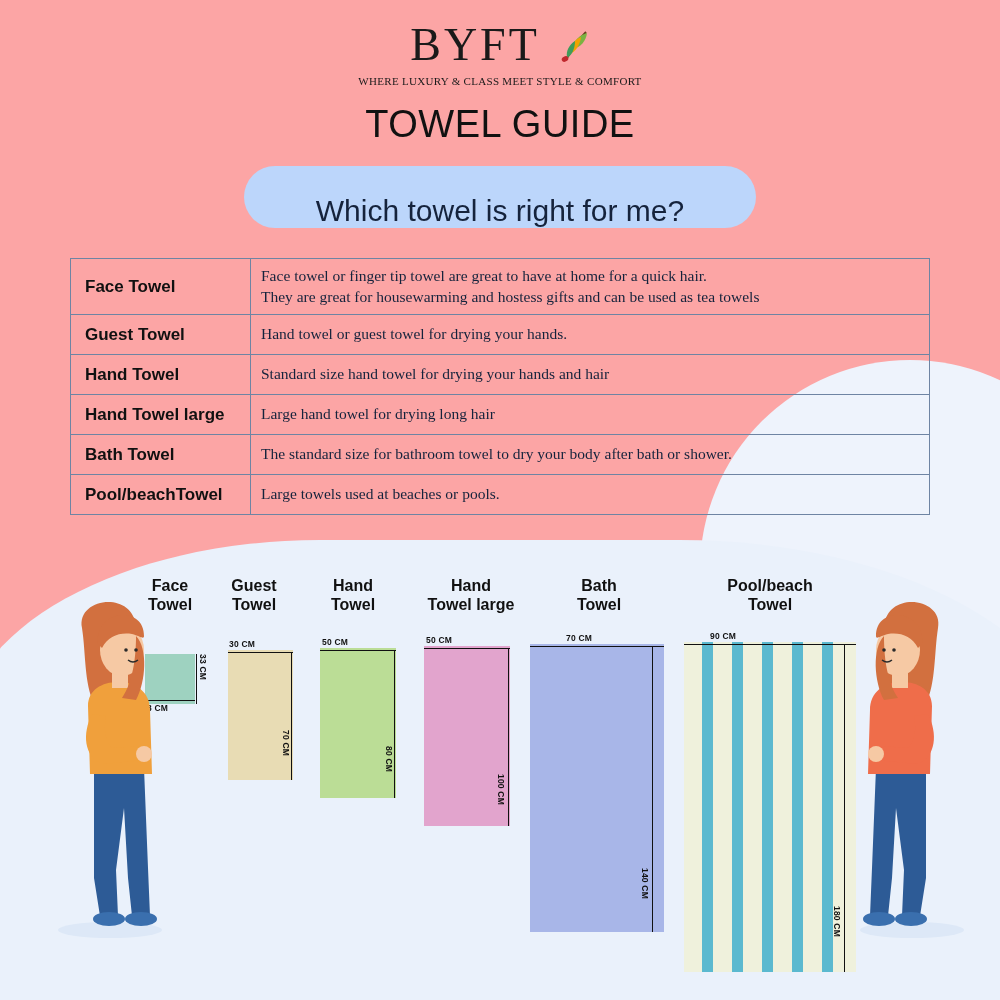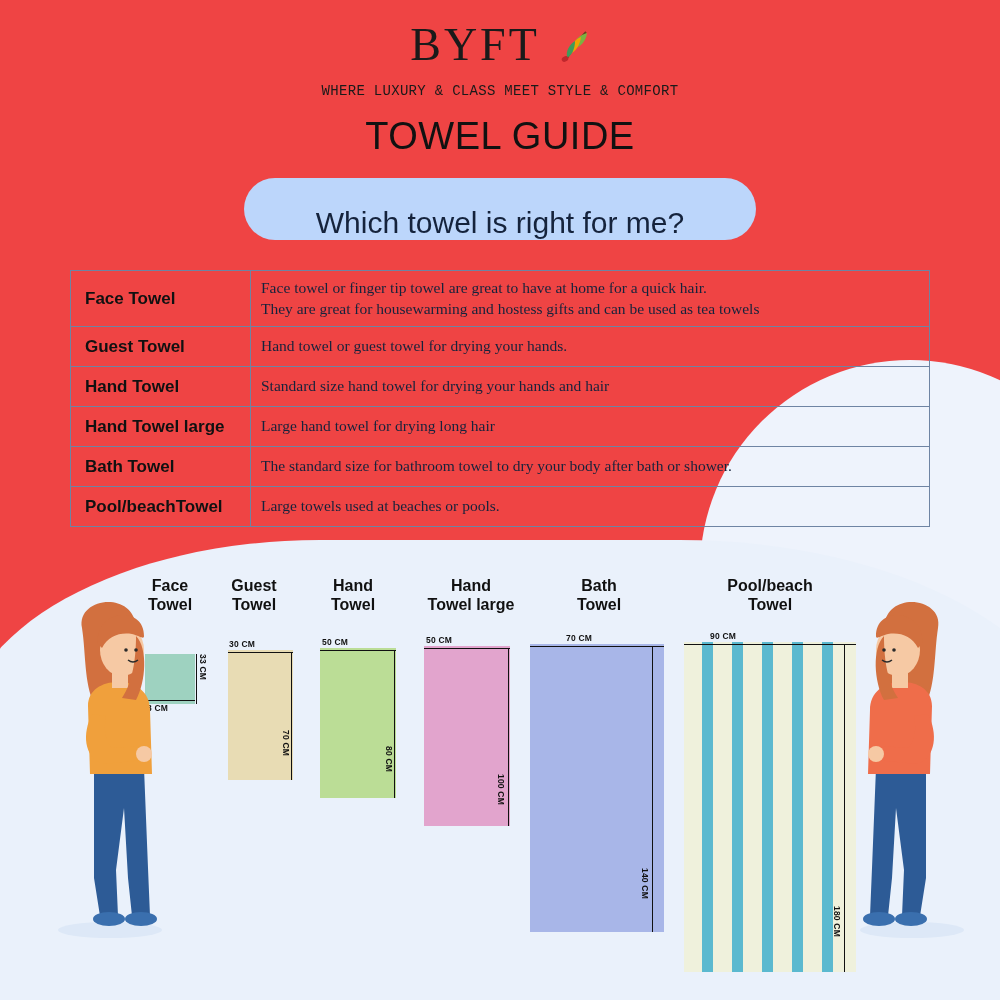--- a/index.html
+++ b/index.html
@@ -6,21 +6,21 @@
   html, body {
     margin: 0; padding: 0;
     width: 1000px; height: 1000px;
     background: #ffffff;
     font-family: "Liberation Sans", sans-serif;
     overflow: hidden;
   }
   #page {
     position: relative;
     width: 1000px; height: 1000px;
-    background: #ef4444;
+    background: #fca5a5;
     overflow: hidden;
   }
 
   
   .bg-blob {
     position: absolute;
     background: #eaf1fb;
     z-index: 0;
   }
   .blob-bottom {
@@ -48,25 +48,25 @@
   .logo-text {
     font-family: "Liberation Serif", serif;
     font-size: 46px;
     letter-spacing: 3px;
     font-weight: 400;
     color: #1a1a1a;
     line-height: 1;
   }
   .logo-leaf { margin-top: 4px; }
   .tagline {
-    font-family: Liberation Mono, monospace;
-    font-size: 14px;
+    font-family: Liberation Serif, serif;
+    font-size: 11px;
     letter-spacing: 0.3px;
     color: #1a1a1a;
-    margin-top: 13px;
+    margin-top: 5px;
   }
   .guide-title {
     font-family: "Liberation Sans", sans-serif;
     font-weight: normal;
     font-size: 38px;
     letter-spacing: 0.5px;
     color: #111;
     margin-top: 16px;
   }
   .pill {

